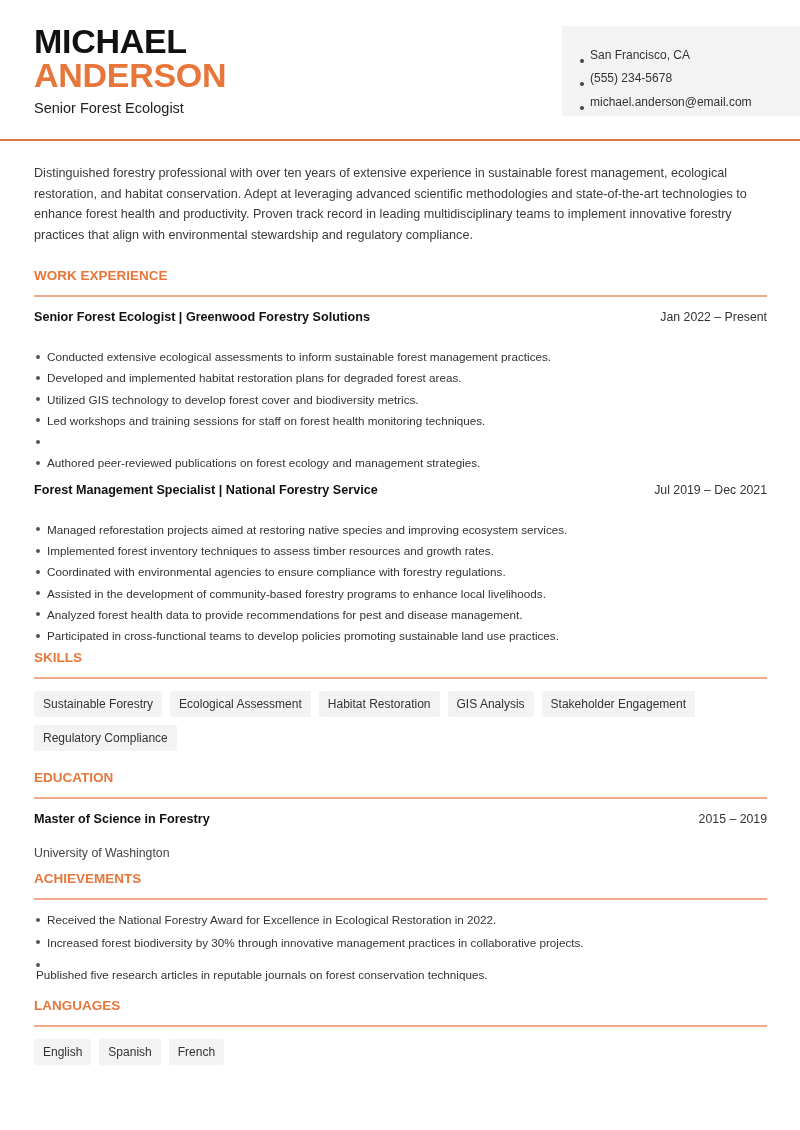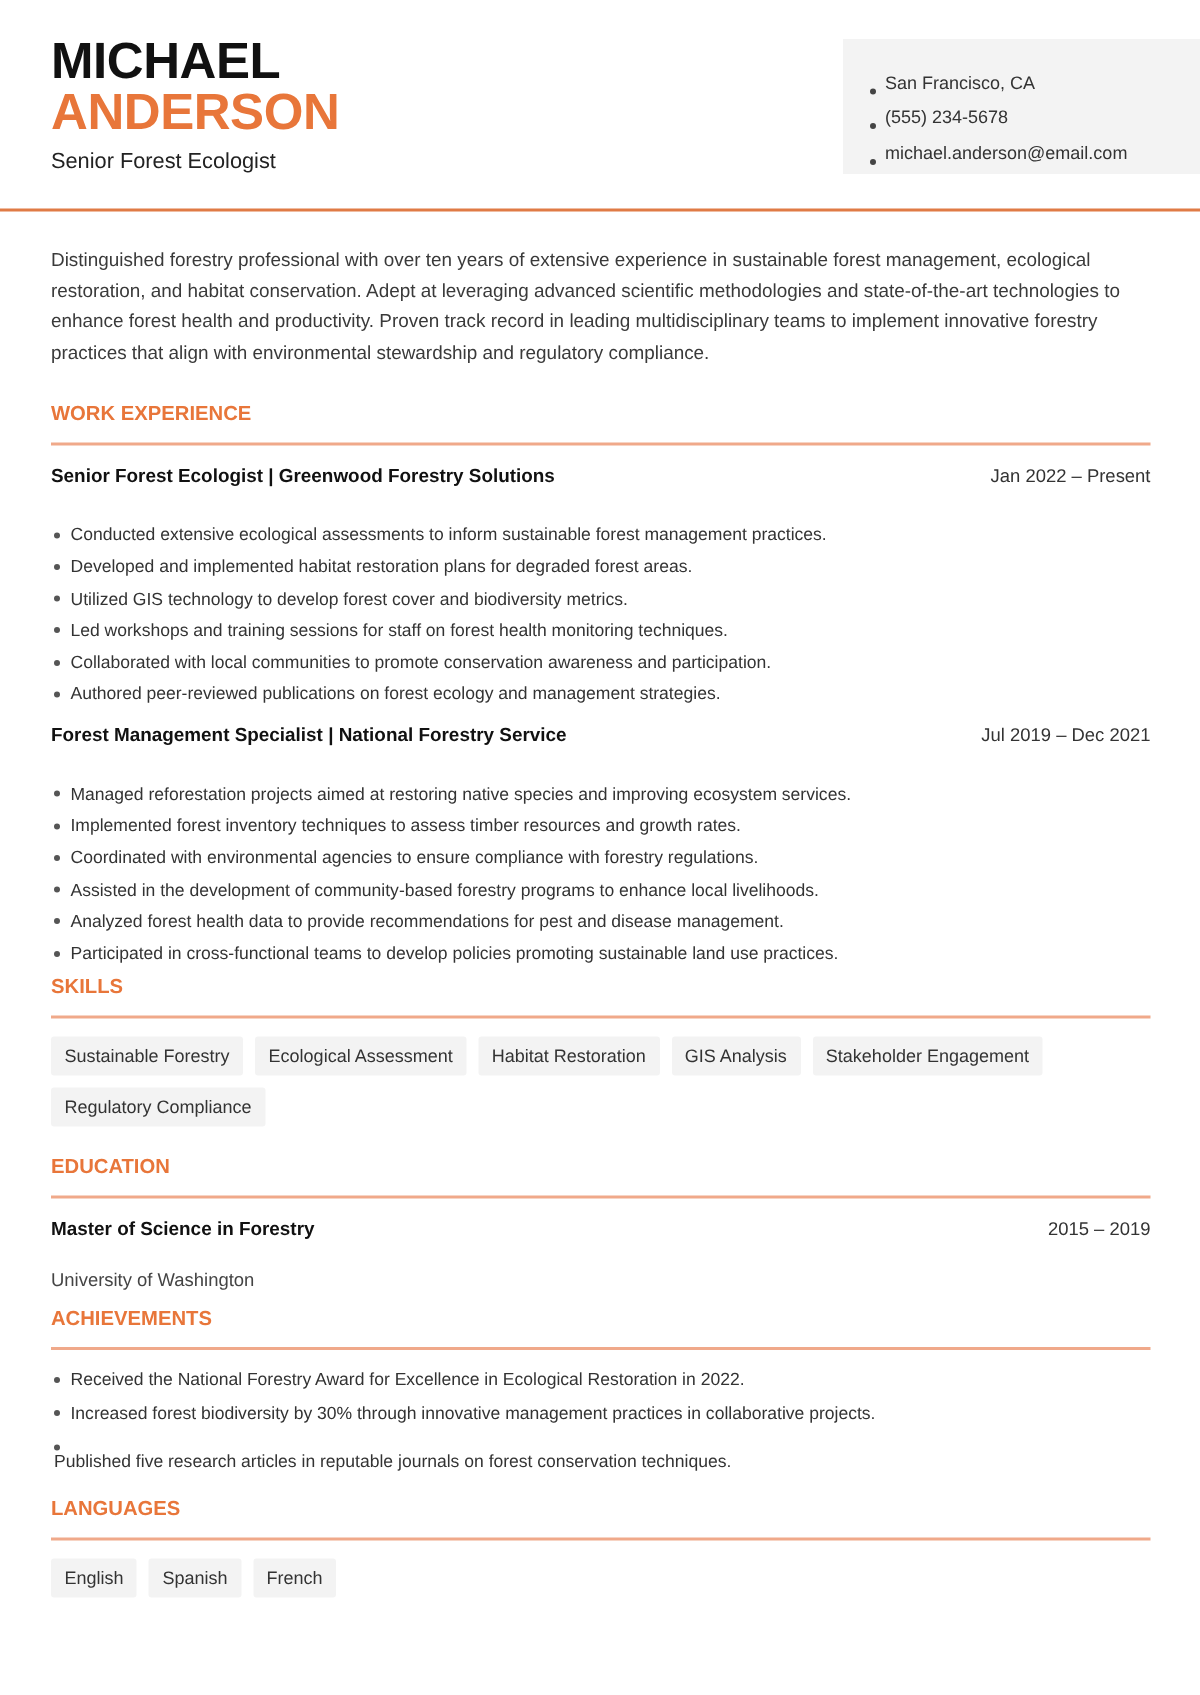--- a/index.html
+++ b/index.html
@@ -119,21 +119,20 @@
       <li>
           <span class="bullet"></span>
           <span>Utilized GIS technology to develop forest cover and biodiversity metrics.</span>
         </li>
       <li>
           <span class="bullet"></span>
           <span>Led workshops and training sessions for staff on forest health monitoring techniques.</span>
         </li>
       <li>
           <span class="bullet"></span>
-          <span>Collaborated with local communities to promote conservation awareness and participation.</span>
         </li>
       <li>
           <span class="bullet"></span>
           <span>Authored peer-reviewed publications on forest ecology and management strategies.</span>
         </li>
     </ul>
   </div>
 
   <div style="margin-top:6px;">
     <div class="job-head">

